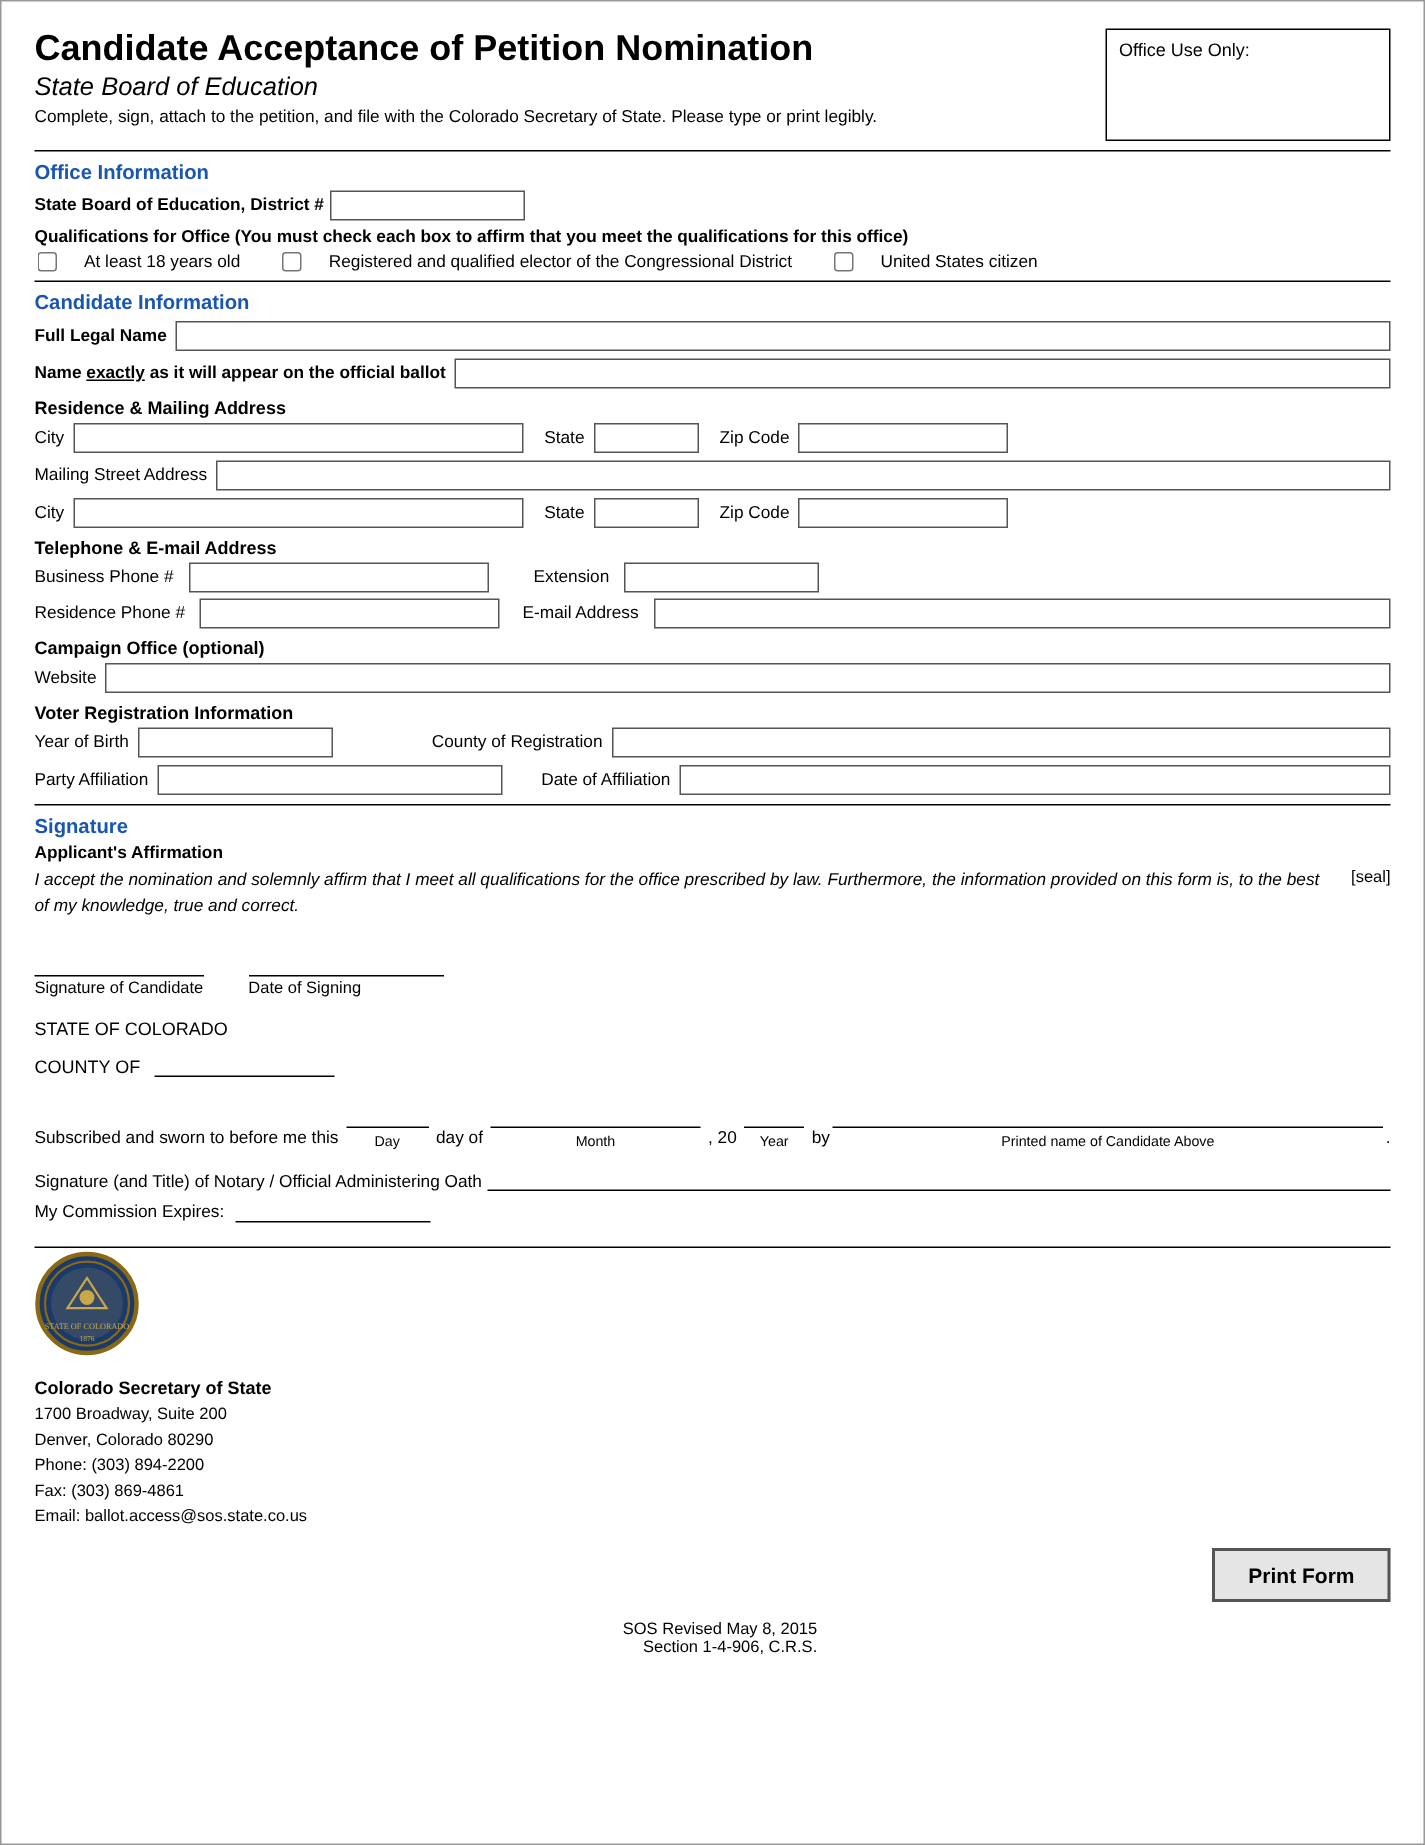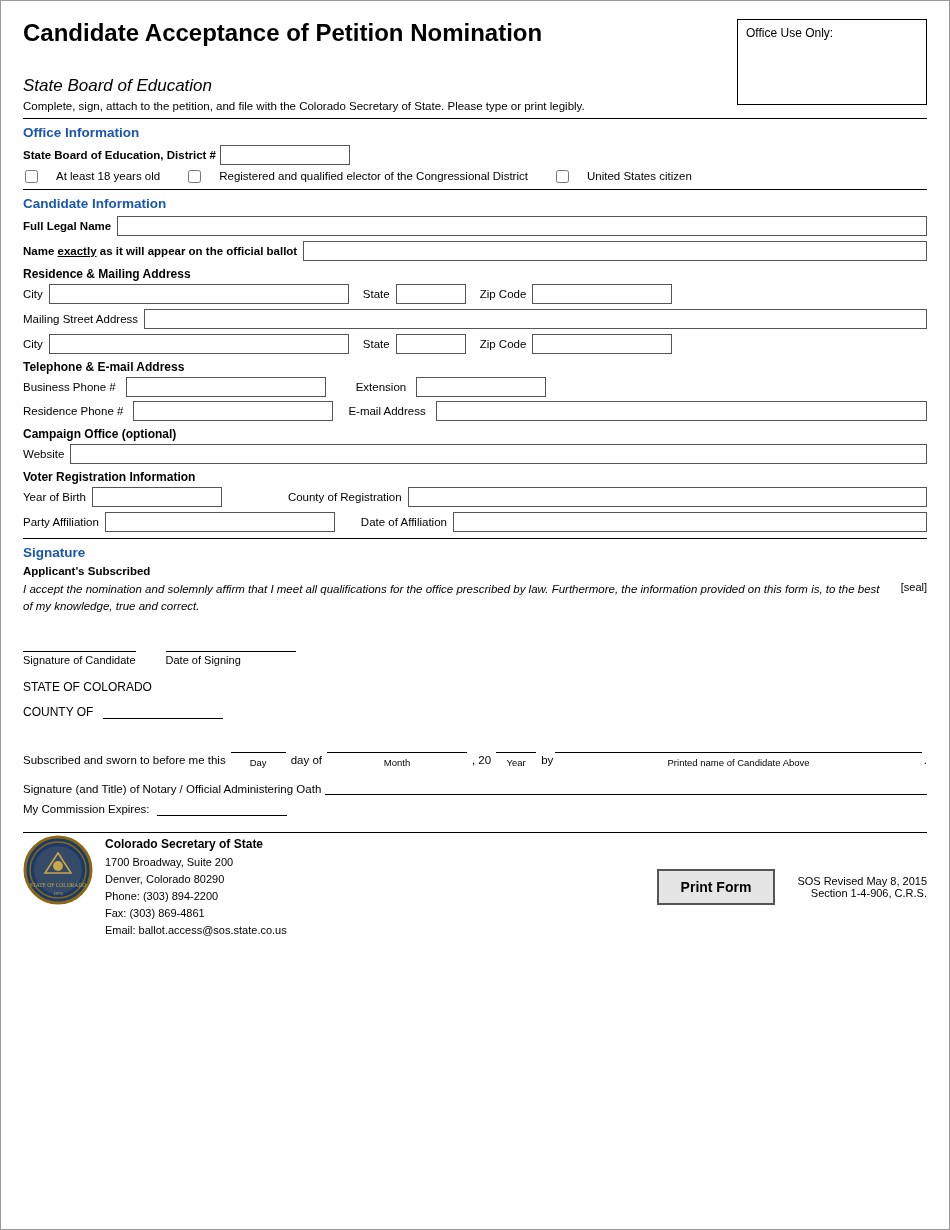--- a/index.html
+++ b/index.html
@@ -28,30 +28,29 @@
     .header-left { flex: 1; }
     .header-title {
       font-size: 24px;
       font-weight: bold;
       line-height: 1.2;
     }
     .header-subtitle {
       font-size: 17px;
       font-style: italic;
       margin-bottom: 4px;
-      margin-top: 28px;
     }
     .header-desc {
       font-size: 11.5px;
       max-width: 630px;
     }
     .office-use-box {
       border: 1px solid #000;
       width: 190px;
-      height: 86px;
+      height: 75px;
       padding: 6px 8px;
       font-size: 12px;
       flex-shrink: 0;
       margin-left: 16px;
     }
     hr.section-divider {
       border: none;
       border-top: 1.5px solid #000;
       margin: 6px 0 6px 0;
     }
@@ -183,20 +182,21 @@
       align-items: center;
     }
     
     .footer {
       display: flex;
       align-items: flex-start;
       gap: 12px;
       margin-top: 16px;
       padding-top: 2px;
       border-top: 1px solid #000;
+      flex-direction: column;
     }
     .footer-info {
       font-size: 11px;
       line-height: 1.55;
     }
     .footer-info strong {
       font-size: 12px;
     }
     .print-btn {
       border: 2px solid #555;
@@ -262,20 +262,21 @@
 
   <hr class="section-divider">
 
   <div class="section-heading">Office Information</div>
 
   <div class="form-row">
     <span class="form-label-bold">State Board of Education, District #</span>
     <input type="text" class="text-input district-input" style="">
   </div>
 
+  <div class="qualif-bold">Qualifications for Office (You must check each box to affirm that you meet the qualifications for this office)</div>
 
   <div class="checkbox-row">
     <div class="checkbox-item">
       <input type="checkbox" style="">
       <span>At least 18 years old</span>
     </div>
     <div class="checkbox-item">
       <input type="checkbox" style="">
       <span>Registered and qualified elector of the Congressional District</span>
     </div>
@@ -361,21 +362,21 @@
     <span class="form-label">Party Affiliation</span>
     <input type="text" class="text-input" style="width: 230px;">
     <span class="form-label" style="margin-left:20px">Date of Affiliation</span>
     <input type="text" class="text-input" style="flex: 1 1 0%;">
   </div>
 
   <hr class="section-divider">
 
   <div class="sig-section">
     <div class="section-heading">Signature</div>
-    <div class="form-label-bold" style="margin-bottom:4px">Applicant's Subscribed</div>
+    <div class="form-label-bold" style="margin-bottom:4px">Applicant's Affirmation</div>
     <div style="display:flex; justify-content:space-between; align-items:flex-start">
       <div class="sig-italic" style="flex:1">I accept the nomination and solemnly affirm that I meet all qualifications for the office prescribed by law. Furthermore, the information provided on this form is, to the best of my knowledge, true and correct.</div>
       <div style="font-size:11px; margin-left:20px; white-space:nowrap">[seal]</div>
     </div>
 
     <div class="sig-line-row">
       <div>
         <div class="sig-line">&nbsp;</div>
         <div class="sig-line-label">Signature of Candidate</div>
       </div>

